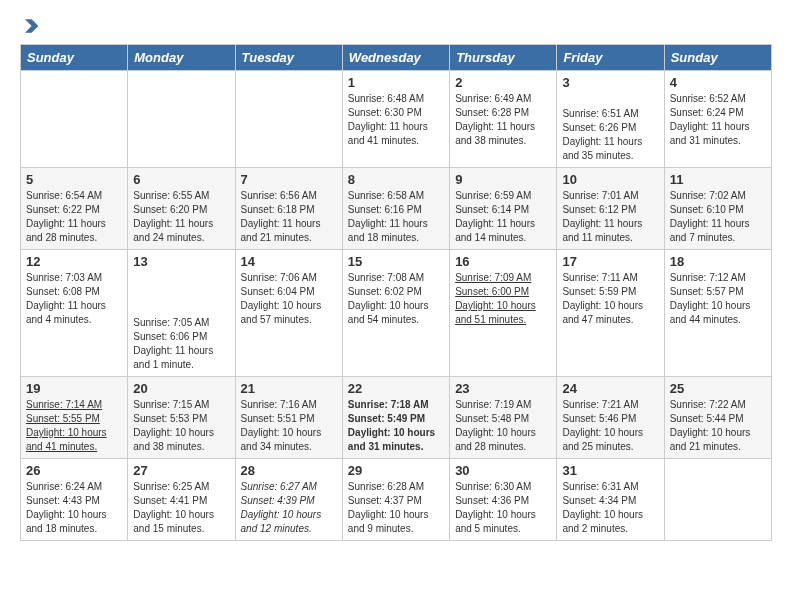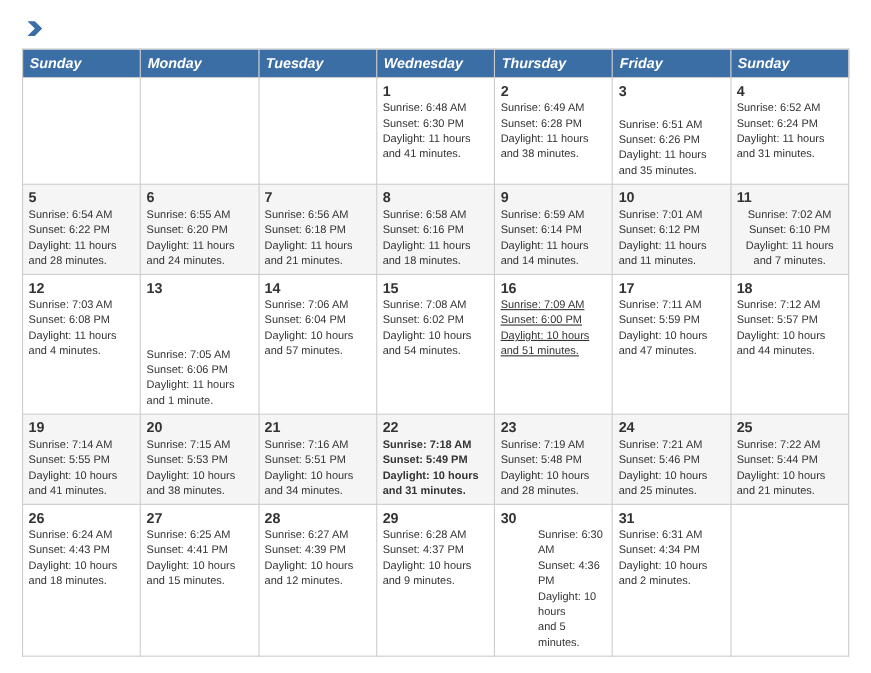--- a/index.html
+++ b/index.html
@@ -162,21 +162,21 @@
         </td>
         <td>
           <div class="cell-date">10</div>
           <div class="cell-info" style="white-space: pre-line;">Sunrise: 7:01 AM
 Sunset: 6:12 PM
 Daylight: 11 hours
 and 11 minutes.</div>
         </td>
         <td>
           <div class="cell-date">11</div>
-          <div class="cell-info" style="white-space: pre-line; text-align: center;">Sunrise: 7:02 AM
+          <div class="cell-info" style="white-space: pre-line;">Sunrise: 7:02 AM
 Sunset: 6:10 PM
 Daylight: 11 hours
 and 7 minutes.</div>
         </td>
       </tr>
       <tr>
         <td>
           <div class="cell-date">12</div>
           <div class="cell-info" style="white-space: pre-line;">Sunrise: 7:03 AM
 Sunset: 6:08 PM
@@ -222,21 +222,21 @@
           <div class="cell-date">18</div>
           <div class="cell-info" style="white-space: pre-line;">Sunrise: 7:12 AM
 Sunset: 5:57 PM
 Daylight: 10 hours
 and 44 minutes.</div>
         </td>
       </tr>
       <tr>
         <td>
           <div class="cell-date">19</div>
-          <div class="cell-info" style="white-space: pre-line;">Sunrise: 7:14 AM
+          <div class="cell-info" style="white-space: pre-line; text-decoration: underline;">Sunrise: 7:14 AM
 Sunset: 5:55 PM
 Daylight: 10 hours
 and 41 minutes.</div>
         </td>
         <td>
           <div class="cell-date">20</div>
           <div class="cell-info" style="white-space: pre-line;">Sunrise: 7:15 AM
 Sunset: 5:53 PM
 Daylight: 10 hours
 and 38 minutes.</div>
@@ -287,35 +287,35 @@
         </td>
         <td>
           <div class="cell-date">27</div>
           <div class="cell-info" style="white-space: pre-line;">Sunrise: 6:25 AM
 Sunset: 4:41 PM
 Daylight: 10 hours
 and 15 minutes.</div>
         </td>
         <td>
           <div class="cell-date">28</div>
-          <div class="cell-info" style="white-space: pre-line;">Sunrise: 6:27 AM
+          <div class="cell-info" style="white-space: pre-line; font-style: italic;">Sunrise: 6:27 AM
 Sunset: 4:39 PM
 Daylight: 10 hours
 and 12 minutes.</div>
         </td>
         <td>
           <div class="cell-date">29</div>
           <div class="cell-info" style="white-space: pre-line;">Sunrise: 6:28 AM
 Sunset: 4:37 PM
 Daylight: 10 hours
 and 9 minutes.</div>
         </td>
         <td>
           <div class="cell-date">30</div>
-          <div class="cell-info" style="white-space: pre-line; margin-left: 34px;">Sunrise: 6:30 AM
+          <div class="cell-info" style="white-space: pre-line;">Sunrise: 6:30 AM
 Sunset: 4:36 PM
 Daylight: 10 hours
 and 5 minutes.</div>
         </td>
         <td>
           <div class="cell-date">31</div>
           <div class="cell-info" style="white-space: pre-line;">Sunrise: 6:31 AM
 Sunset: 4:34 PM
 Daylight: 10 hours
 and 2 minutes.</div>

